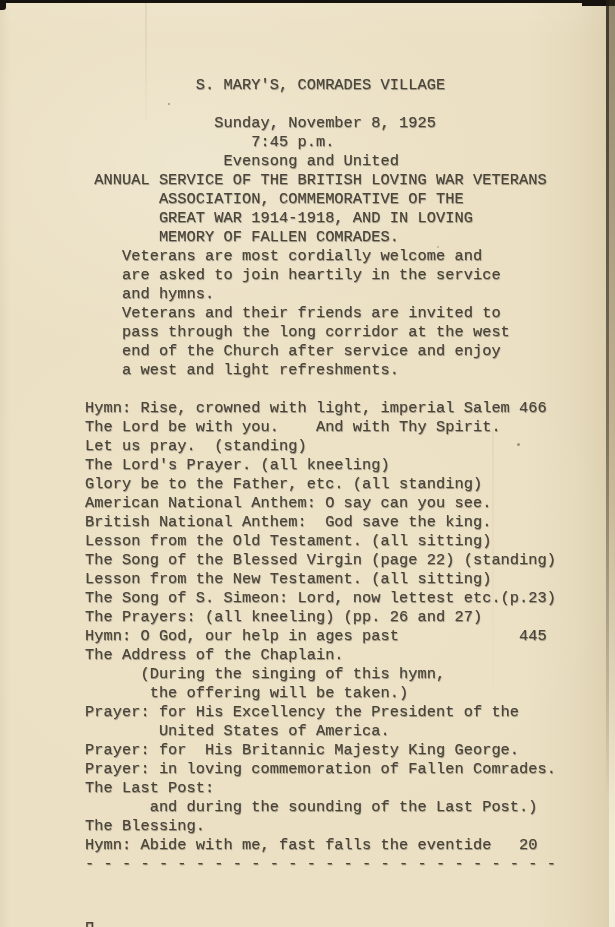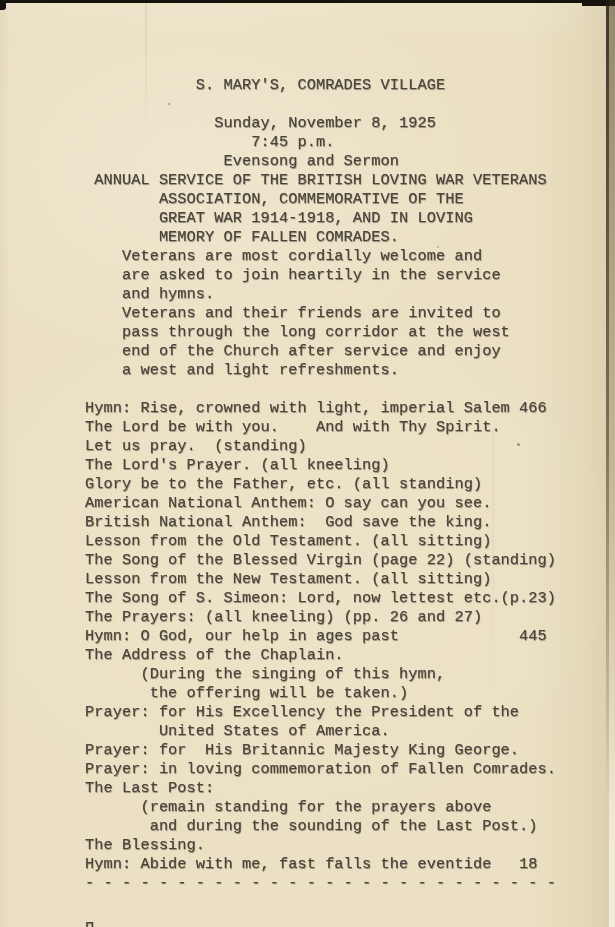--- a/index.html
+++ b/index.html
@@ -75,21 +75,21 @@
 <div class="edge-top-left"></div>
 <div class="edge-top-right"></div>
 <div class="edge-right-line"></div>
 <div class="edge-right-col"></div>
 
 <div class="text-block">
     <div class="line">            S. MARY'S, COMRADES VILLAGE</div>
     <div class="line"></div>
     <div class="line">              Sunday, November 8, 1925</div>
     <div class="line">                  7:45 p.m.</div>
-    <div class="line">               Evensong and Sermon</div>
+    <div class="line">               Evensong and United</div>
     <div class="line"> ANNUAL SERVICE OF THE BRITISH LOVING WAR VETERANS</div>
     <div class="line">        ASSOCIATION, COMMEMORATIVE OF THE</div>
     <div class="line">        GREAT WAR 1914-1918, AND IN LOVING</div>
     <div class="line">        MEMORY OF FALLEN COMRADES.</div>
     <div class="line">    Veterans are most cordially welcome and</div>
     <div class="line">    are asked to join heartily in the service</div>
     <div class="line">    and hymns.</div>
     <div class="line">    Veterans and their friends are invited to</div>
     <div class="line">    pass through the long corridor at the west</div>
     <div class="line">    end of the Church after service and enjoy</div>
@@ -109,20 +109,19 @@
     <div class="line">The Prayers: (all kneeling) (pp. 26 and 27)</div>
     <div class="line">Hymn: O God, our help in ages past             445</div>
     <div class="line">The Address of the Chaplain.</div>
     <div class="line">      (During the singing of this hymn,</div>
     <div class="line">       the offering will be taken.)</div>
     <div class="line">Prayer: for His Excellency the President of the</div>
     <div class="line">        United States of America.</div>
     <div class="line">Prayer: for  His Britannic Majesty King George.</div>
     <div class="line">Prayer: in loving commemoration of Fallen Comrades.</div>
     <div class="line">The Last Post:</div>
-    <div class="line">      (remain standing for the prayers above</div>
     <div class="line">       and during the sounding of the Last Post.)</div>
     <div class="line">The Blessing.</div>
-    <div class="line">Hymn: Abide with me, fast falls the eventide   18</div>
+    <div class="line">Hymn: Abide with me, fast falls the eventide   20</div>
     <div class="line">- - - - - - - - - - - - - - - - - - - - - - - - - -</div>
   </div>
 
 <div class="partial-line">H</div>
 
 </body></html>

